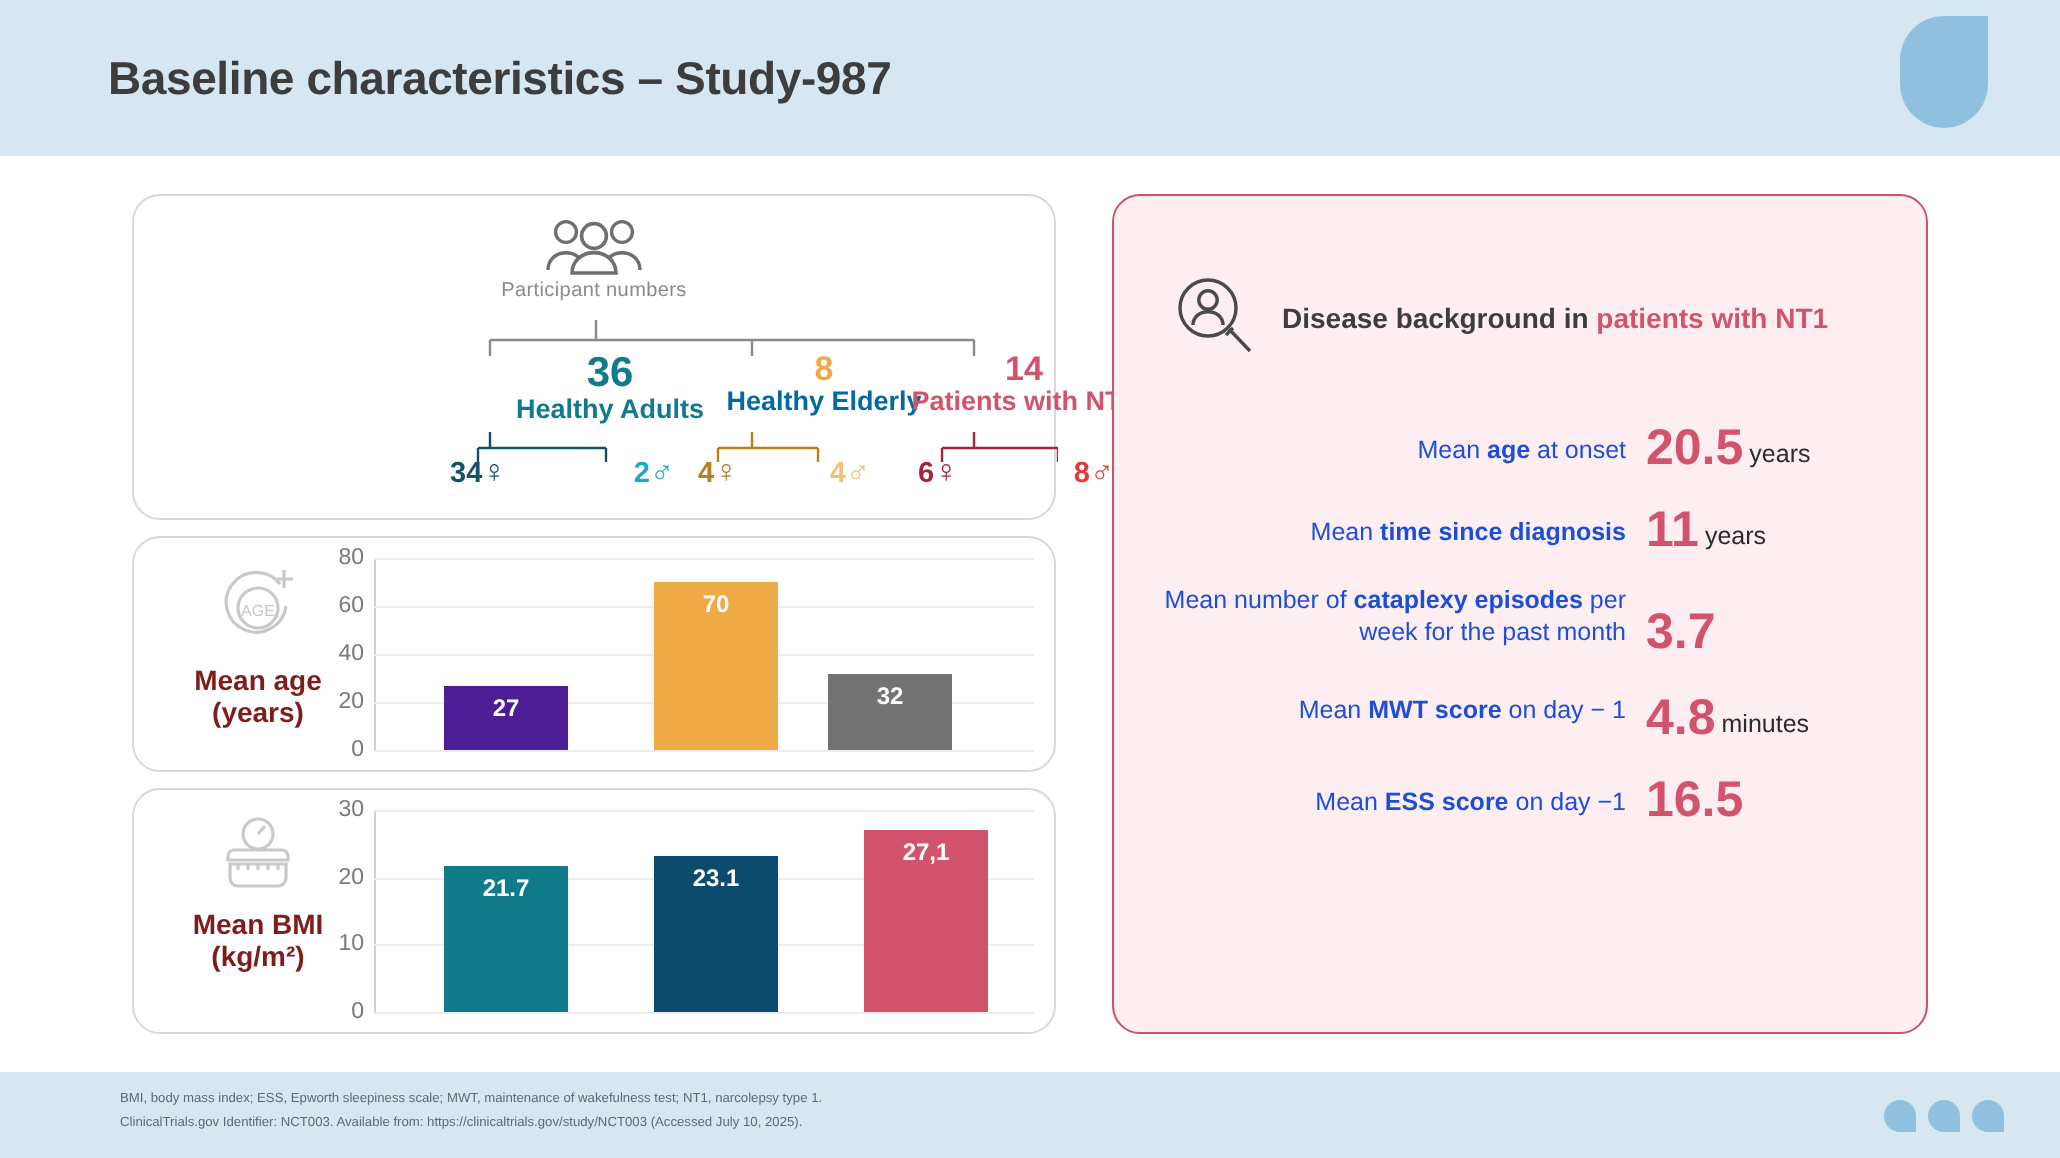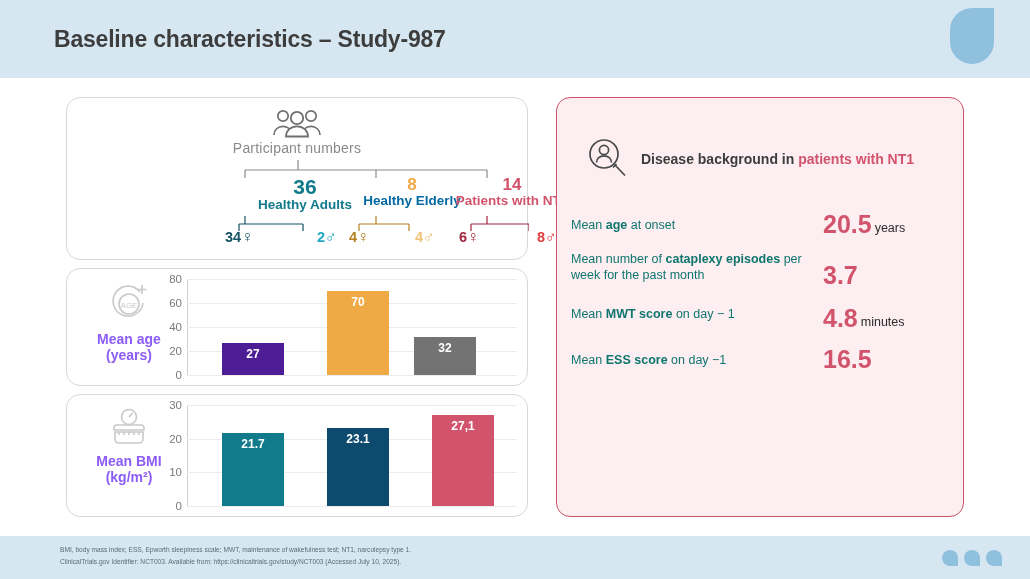--- a/index.html
+++ b/index.html
@@ -36,21 +36,21 @@
     border-radius: 14px;
   }
   #panel-participants { left: 66px; top: 97px; width: 462px; height: 163px; }
   #panel-age  { left: 66px; top: 268px; width: 462px; height: 118px; }
   #panel-bmi  { left: 66px; top: 394px; width: 462px; height: 123px; }
 
   
   .group-icon { position: absolute; left: 50%; top: 10px; transform: translateX(-50%); }
   .participant-title {
     position: absolute; left: 0; right: 0; top: 42px; text-align: center;
-    font-size: 14px; color: #8a8a8a; font-weight: normal; letter-spacing: .2px;
+    font-size: 10px; color: #8a8a8a; font-weight: normal; letter-spacing: .2px;
   }
   .tree-svg { position: absolute; left: 0; top: 0; }
   .branch {
     position: absolute; top: 78px; text-align: center; width: 150px;
   }
   .branch .num { font-size: 17px; font-weight: bold; line-height: 1.05; }
   .branch .num.big { font-size: 21px; }
   .branch .lbl { font-size: 13.5px; font-weight: bold; line-height: 1.1; }
   #branch-adults  { left: 163px; }
   #branch-elderly { left: 270px; }
@@ -62,21 +62,21 @@
   #sex-elderly { left: 282px; width: 86px; }
   #sex-nt1     { left: 392px; width: 98px; }
   .sexitem { white-space: nowrap; }
   .sym { font-size: 16px; }
 
   
   .chart-icon-wrap {
     position: absolute; left: 10px; top: 12px; width: 104px; text-align: center;
   }
   .chart-icon-label {
-    font-size: 14px; font-weight: bold; color: #8b5cf6; line-height: 1.15; margin-top: 2px;
+    font-size: 14px; font-weight: bold; color: #7f1d1d; line-height: 1.15; margin-top: 2px;
   }
   .plot { position: absolute; left: 120px; top: 10px; right: 10px; bottom: 10px; }
   .axis-label {
     position: absolute; right: 100%; margin-right: 5px; transform: translateY(-50%);
     font-size: 11.5px; color: #7a7a7a; white-space: nowrap;
   }
   .gridline { position: absolute; left: 0; right: 0; height: 1px; background: #ececec; }
   .axis-line { position: absolute; left: 0; top: 0; bottom: 0; width: 1px; background: #cfcfcf; }
   .bars { position: absolute; left: 0; right: 0; top: 0; bottom: 0; }
   .bar {
@@ -94,21 +94,21 @@
   }
   .disease-head { position: absolute; left: 28px; top: 38px; display: flex; align-items: center; }
   .disease-title {
     font-size: 14px; font-weight: bold; color: #3d3d3d; margin-left: 10px; white-space: nowrap;
   }
   .disease-title .hl { color: #d2546c; }
 
   .stats { position: absolute; left: 14px; right: 16px; top: 112px; }
   .stat-row { display: flex; align-items: flex-start; margin-bottom: 12px; }
   .stat-label {
-    flex: 0 0 242px; text-align: left; font-size: 12.5px; color: #0f766e;
+    flex: 0 0 242px; text-align: right; font-size: 12.5px; color: #1d4ed8;
     line-height: 1.28; padding-top: 7px;
   }
   .stat-label b { font-weight: bold; }
   .stat-value { flex: 1; padding-left: 10px; white-space: nowrap; }
   .stat-value .num {
     font-size: 25px; font-weight: bold; color: #d2546c; vertical-align: -1px;
   }
   .stat-value .unit { font-size: 12.5px; color: #2b2b2b; margin-left: 3px; }
 
   
@@ -318,20 +318,28 @@
 
       <div class="stat-row">
         <div class="stat-label">
           <span>Mean </span><b>age</b><span> at onset</span>
         </div>
         <div class="stat-value">
           <span class="num">20.5</span><span class="unit">years</span>
         </div>
       </div>
 
+      <div class="stat-row" style="margin-top:12px">
+        <div class="stat-label">
+          <span>Mean </span><b>time since diagnosis</b><span></span>
+        </div>
+        <div class="stat-value">
+          <span class="num">11</span><span class="unit">years</span>
+        </div>
+      </div>
 
       <div class="stat-row" style="margin-top:6px">
         <div class="stat-label" style="padding-top:0">
           <span>Mean number of </span><b>cataplexy episodes</b><span> per week for the past month</span>
         </div>
         <div class="stat-value" style="padding-top:10px">
           <span class="num">3.7</span><span class="unit"></span>
         </div>
       </div>
 

